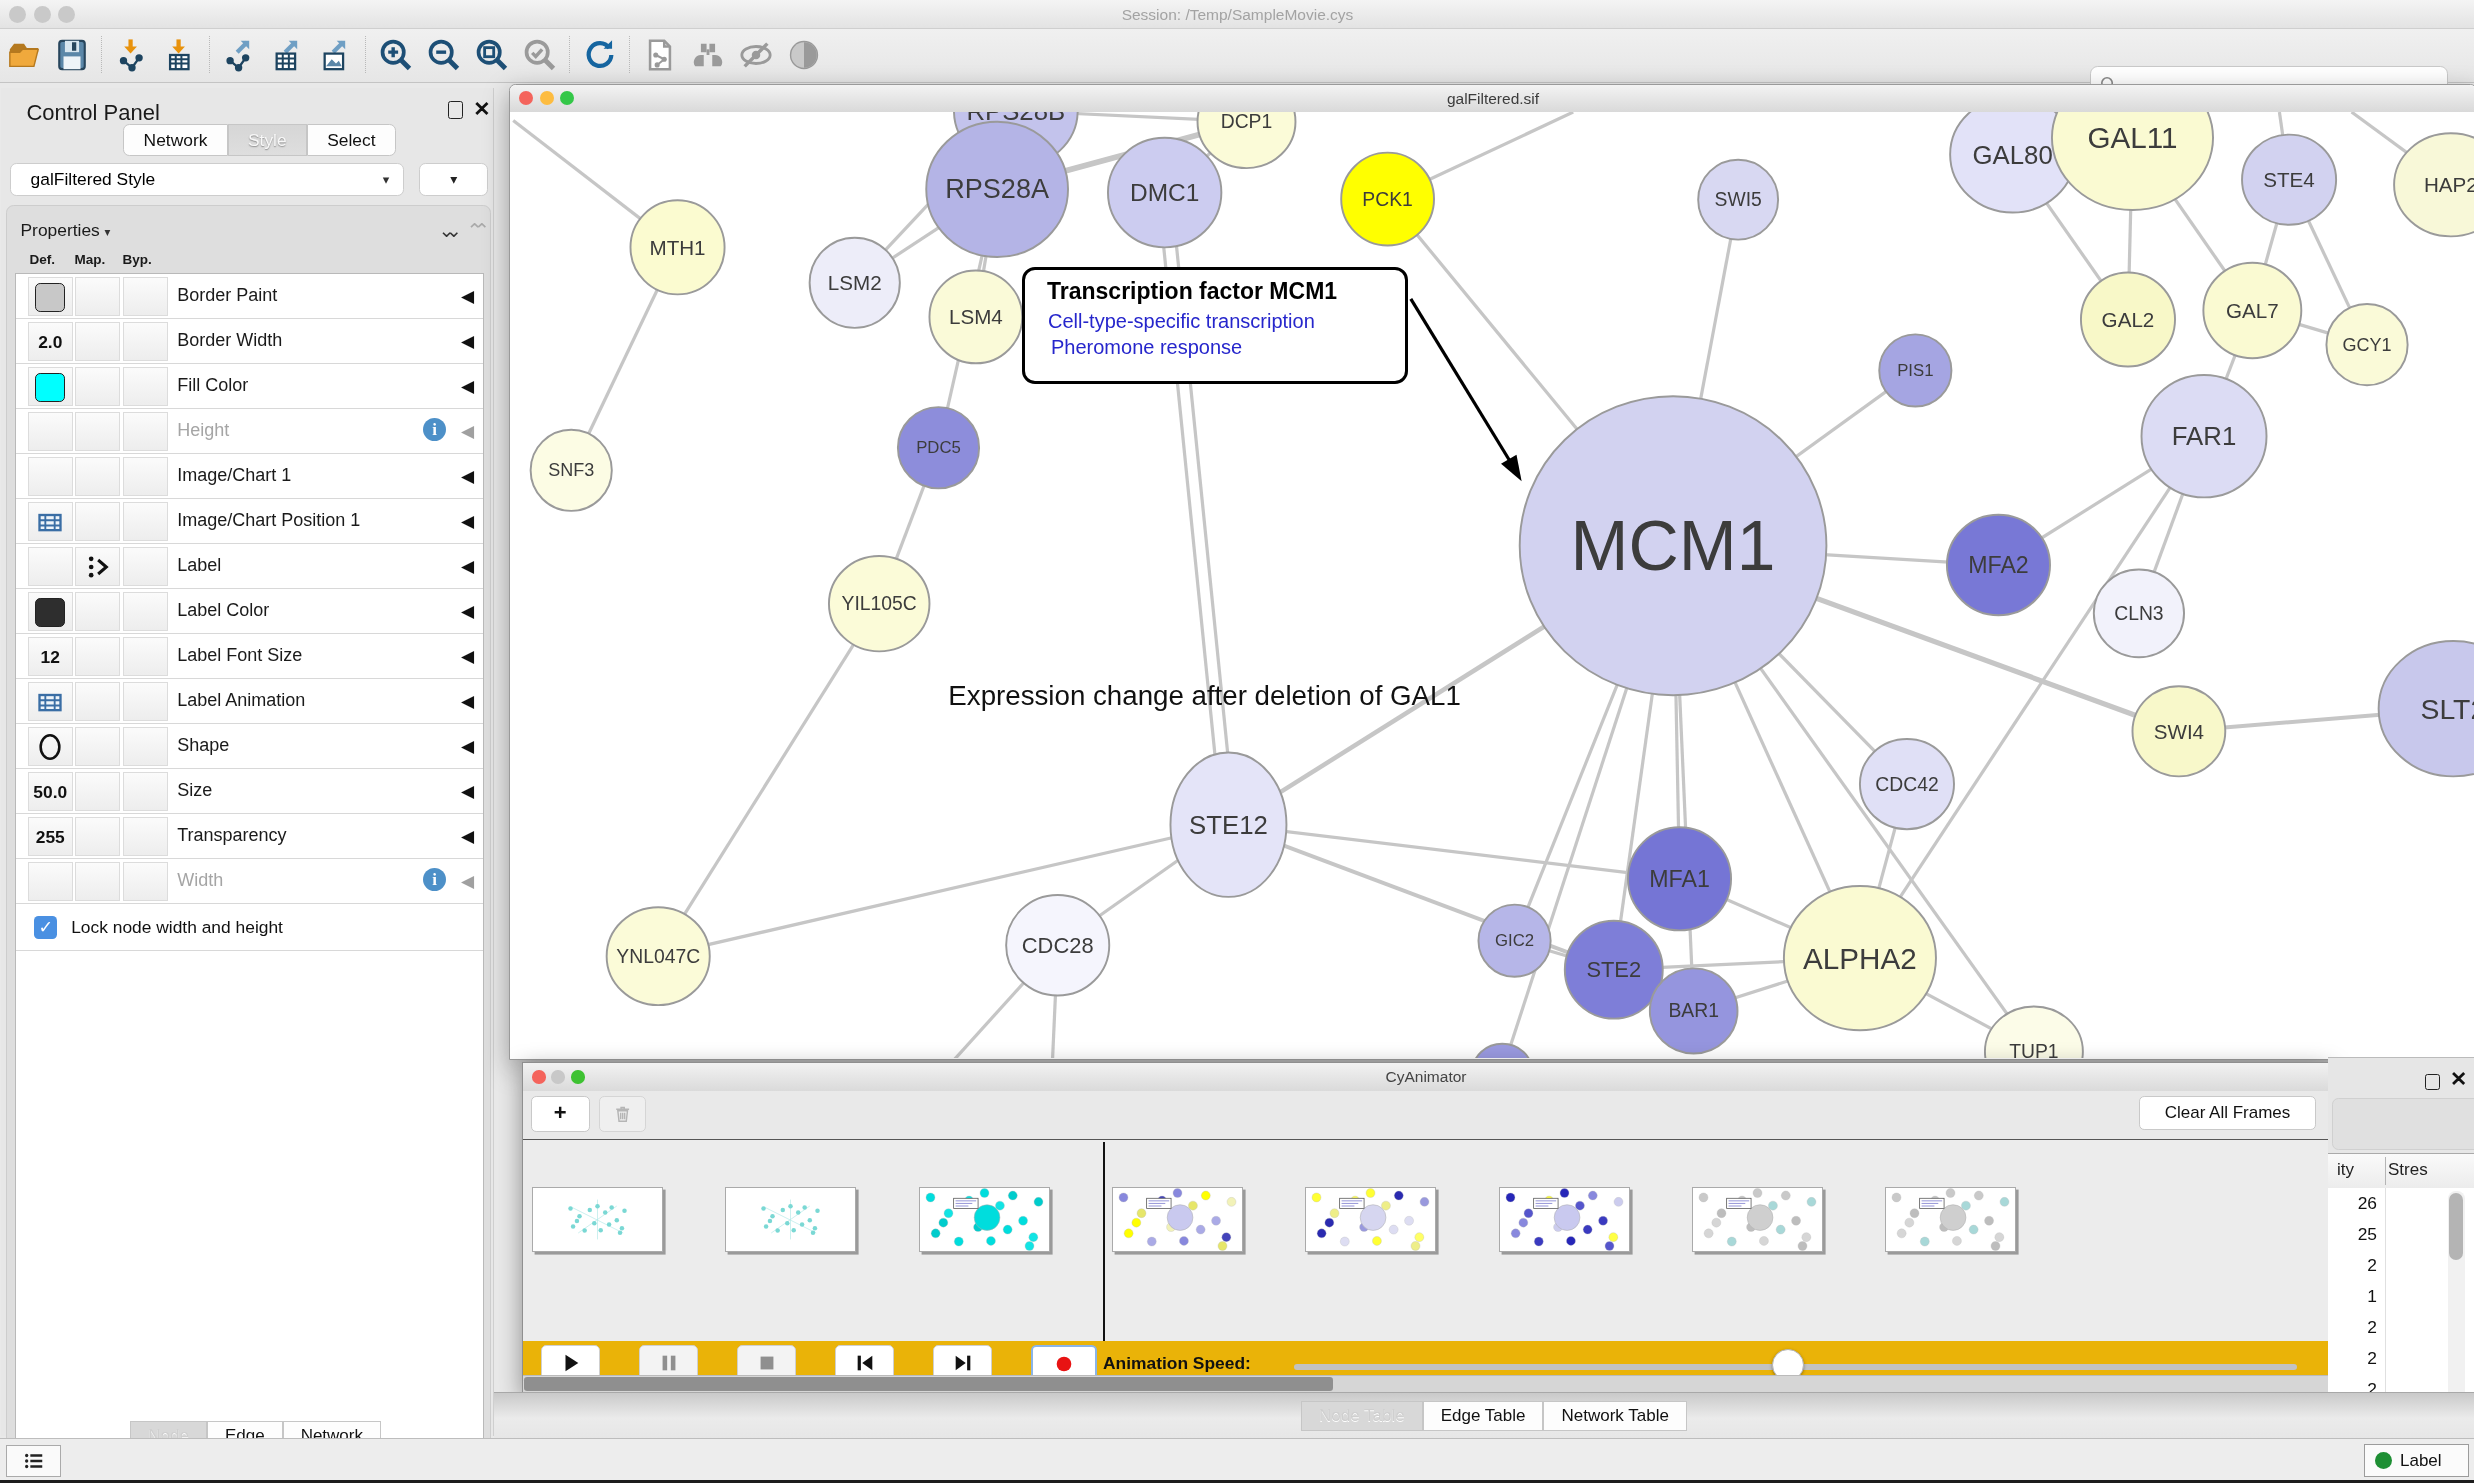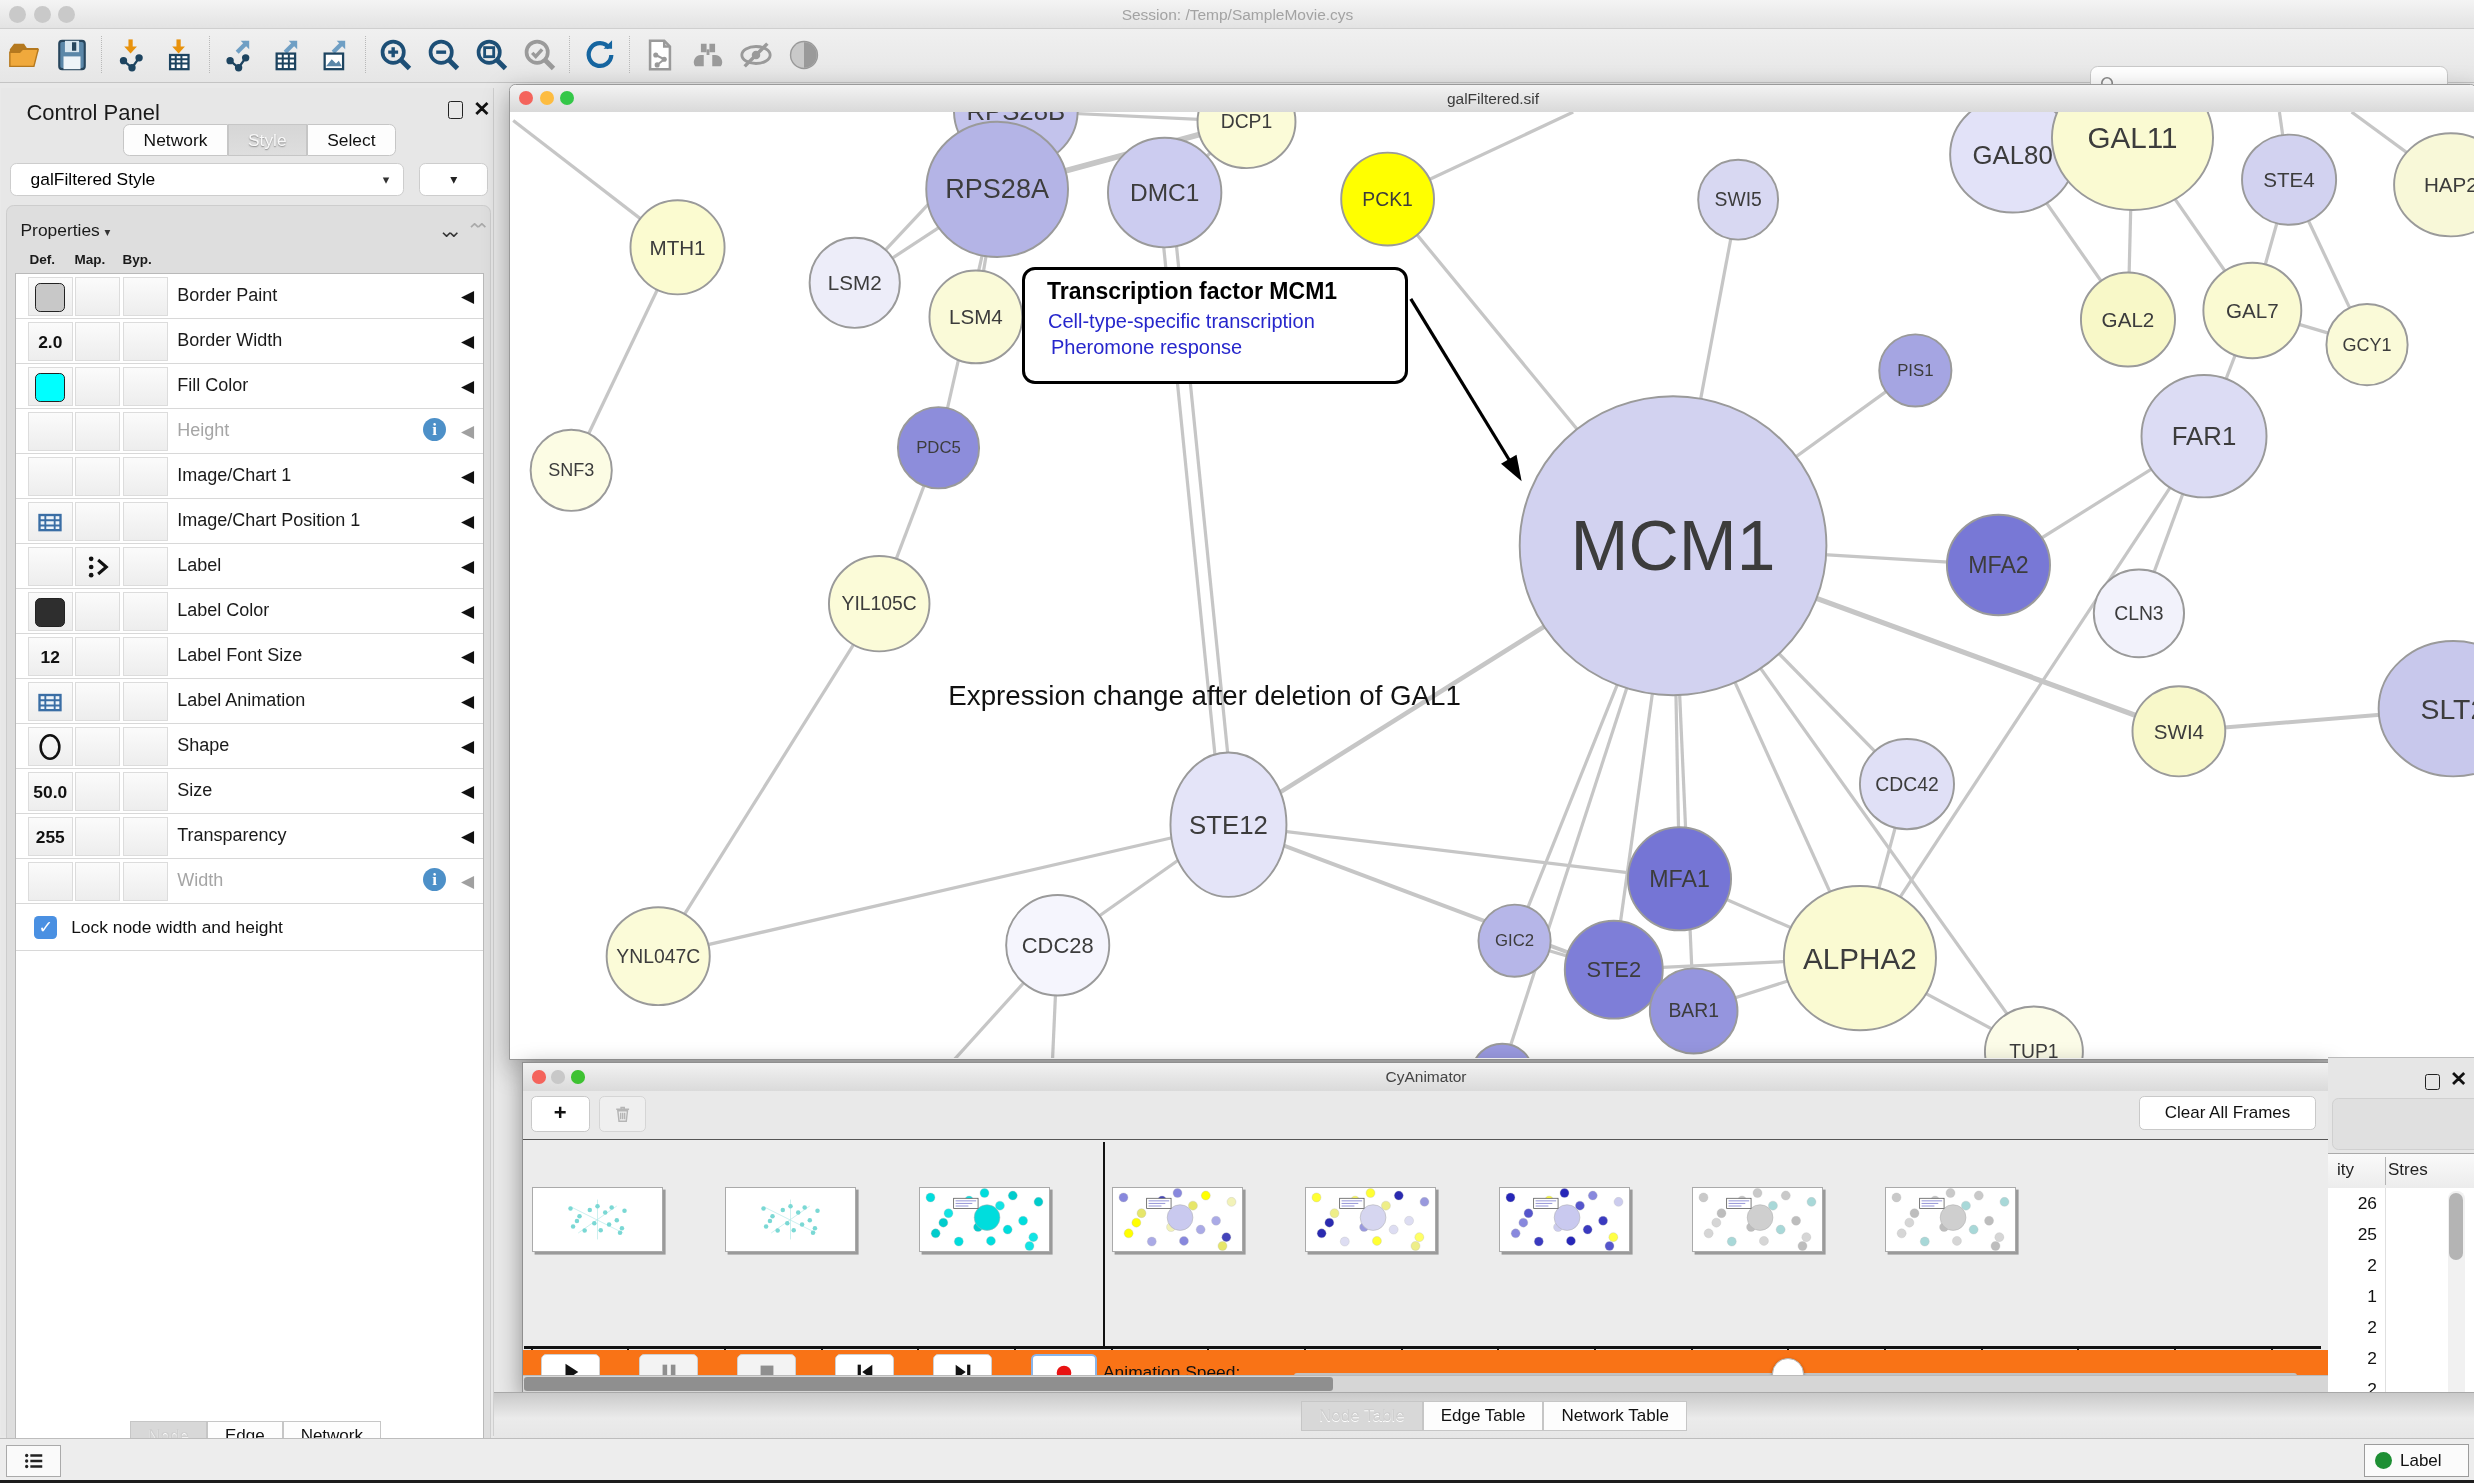--- a/index.html
+++ b/index.html
@@ -72,21 +72,21 @@
   #clear-frames-btn{left:1616px;top:5.2px;width:175px;height:32px;background:#fff;border:0.6px solid #c9c9c9;border-radius:5.2px;text-align:center;line-height:31px;font-size:17px;color:#111;}
   #timeline{left:0;top:78px;width:100%;height:191px;background:#ececec;}
   .frame{position:absolute;top:46px;width:129px;height:63px;background:#fff;border:0.6px solid #aaa;box-shadow:2.6px 2.6px 0 #9a9a9a;}
   .frame svg{width:100%;height:100%;}
   #playhead{top:1.3px;width:1.9px;height:204px;background:#111;}
   #ruler-line{top:205px;height:3.2px;background:#111;}
   .tick{position:absolute;top:208px;width:1.9px;background:#111;}
   .tick.major{height:18px;} .tick.minor{height:9.7px;}
   .ticklabel{position:absolute;top:229px;font-size:19.3px;color:#111;}
   #seconds-label{width:100%;text-align:center;top:258px;font-size:19.3px;color:#111;}
-  #anim-controls{left:0;top:287px;width:100%;height:40px;background:#f97316;}
+  #anim-controls{left:0;top:278px;width:100%;height:40px;background:#eab308;font-weight:bold;}
   .ctlbtn{position:absolute;top:3.9px;width:57px;height:34px;background:#fff;border:0.6px solid #cfcfcf;border-radius:5.2px;}
   .ctlbtn svg{position:absolute;left:50%;top:50%;transform:translate(-50%,-50%);width:22px;height:22px;}
   .ctlbtn.gray{background:#f3f3f3;}
   #record-btn{border:2.6px solid #8ab4e8;width:62px;}
   #speed-label{left:580px;top:11.6px;font-size:17.4px;color:#111;}
   #speed-track{left:771px;top:23px;width:1003px;height:5.8px;background:#c2c2c2;border-radius:3.2px;}
   #speed-thumb{left:1249px;top:7.7px;width:30px;height:30px;background:#fff;border:0.6px solid #b5b5b5;border-radius:50%;box-shadow:0 1.3px 3.2px rgba(0,0,0,.35);}
   #anim-hscroll{left:0;top:312px;width:100%;height:17px;background:#d6d6d6;border-top:0.6px solid #bbb;}
   #anim-hthumb{left:1.3px;top:1.3px;width:809px;height:13.5px;background:#8f8f8f;border-radius:3.2px;}
   

